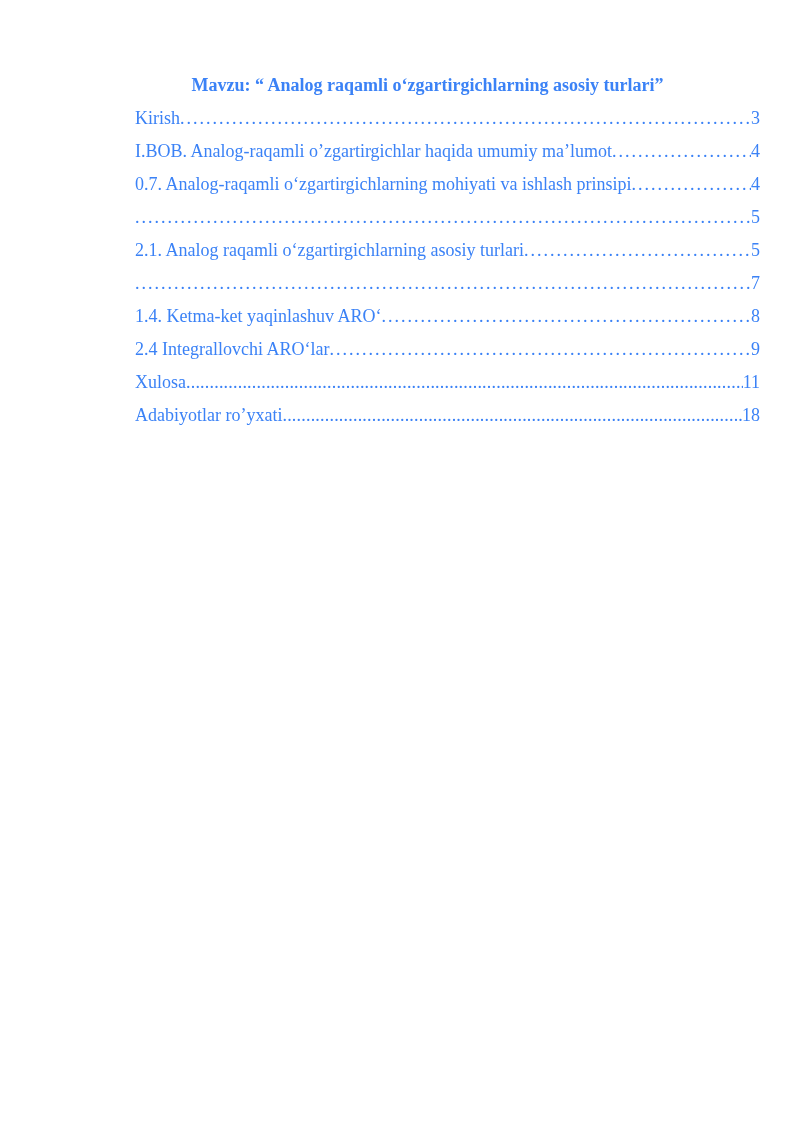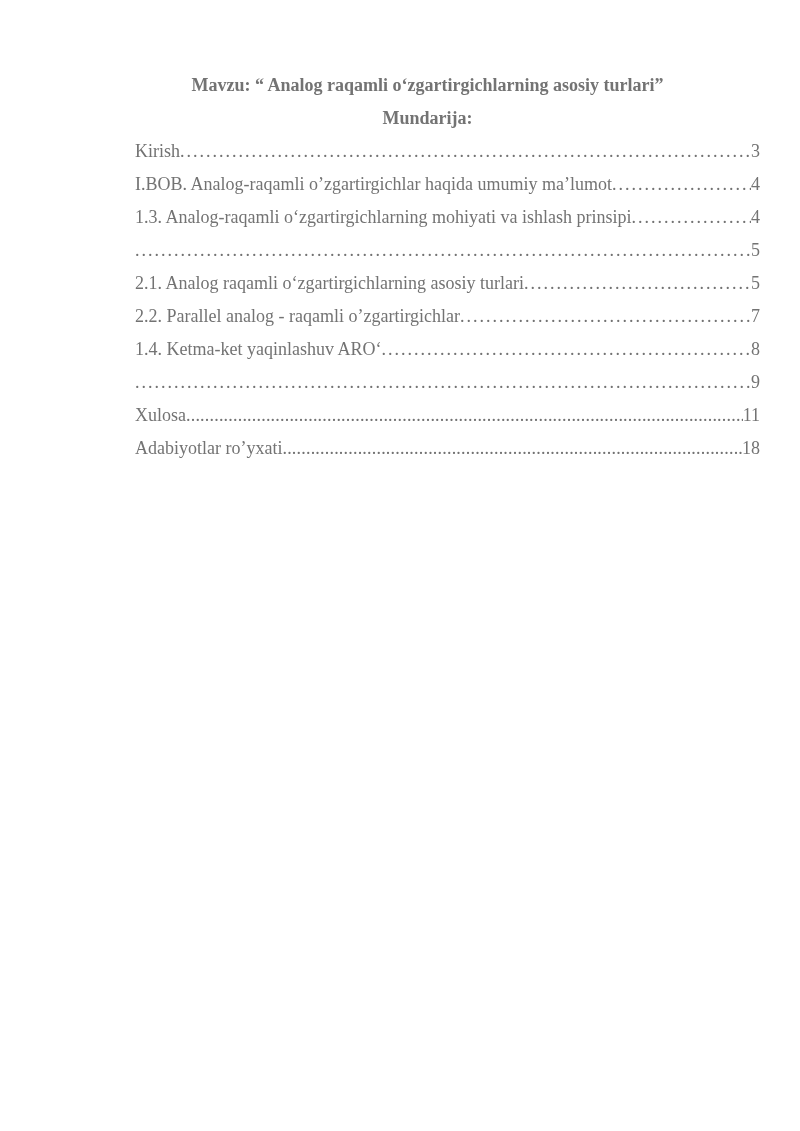--- a/index.html
+++ b/index.html
@@ -14,21 +14,21 @@
   }
   .page {
     box-sizing: border-box;
     width: 800px;
     height: 1131px;
     padding: 69px 60px 0 115px;
     background: #ffffff;
     font-family: "Liberation Serif", "DejaVu Serif", serif;
     font-size: 18px;
     line-height: 33px;
-    color: #737373;
+    color: #3b82f6;
   }
   .content {
     width: 625px;
   }
   .doc-title, .toc-heading {
     margin: 0;
     font-size: 18px;
     line-height: 33px;
     font-weight: bold;
     text-align: center;
@@ -61,57 +61,56 @@
     white-space: nowrap;
     text-align: right;
   }
 </style>
 </head>
 <body>
 
 <div class="page">
   <div class="content">
     <h1 class="doc-title">Mavzu: “ Analog raqamli o‘zgartirgichlarning asosiy turlari”</h1>
-    <h2 class="toc-heading">Mundarija:</h2>
     <div class="toc" id="toc-list">
         <div class="toc-row">
     <span class="toc-label">Kirish</span>
     <span class="toc-leader leader-ellipsis" aria-hidden="true">....................................................................................................................................................................................................................................................................</span>
     <span class="toc-page">3</span>
   </div>
         <div class="toc-row">
     <span class="toc-label">I.BOB. Analog-raqamli o’zgartirgichlar haqida umumiy ma’lumot</span>
     <span class="toc-leader leader-ellipsis" aria-hidden="true">....................................................................................................................................................................................................................................................................</span>
     <span class="toc-page">4</span>
   </div>
         <div class="toc-row">
-    <span class="toc-label">1.3. Analog-raqamli o‘zgartirgichlarning mohiyati va ishlash prinsipi</span>
+    <span class="toc-label">0.7. Analog-raqamli o‘zgartirgichlarning mohiyati va ishlash prinsipi</span>
     <span class="toc-leader leader-ellipsis" aria-hidden="true">....................................................................................................................................................................................................................................................................</span>
     <span class="toc-page">4</span>
   </div>
         <div class="toc-row">
     <span class="toc-leader leader-ellipsis" aria-hidden="true">....................................................................................................................................................................................................................................................................</span>
     <span class="toc-page">5</span>
   </div>
         <div class="toc-row">
     <span class="toc-label">2.1. Analog raqamli o‘zgartirgichlarning asosiy turlari</span>
     <span class="toc-leader leader-ellipsis" aria-hidden="true">....................................................................................................................................................................................................................................................................</span>
     <span class="toc-page">5</span>
   </div>
         <div class="toc-row">
-    <span class="toc-label">2.2. Parallel analog - raqamli o’zgartirgichlar</span>
     <span class="toc-leader leader-ellipsis" aria-hidden="true">....................................................................................................................................................................................................................................................................</span>
     <span class="toc-page">7</span>
   </div>
         <div class="toc-row">
     <span class="toc-label">1.4. Ketma-ket yaqinlashuv ARO‘</span>
     <span class="toc-leader leader-ellipsis" aria-hidden="true">....................................................................................................................................................................................................................................................................</span>
     <span class="toc-page">8</span>
   </div>
         <div class="toc-row">
+    <span class="toc-label">2.4 Integrallovchi ARO‘lar</span>
     <span class="toc-leader leader-ellipsis" aria-hidden="true">....................................................................................................................................................................................................................................................................</span>
     <span class="toc-page">9</span>
   </div>
         <div class="toc-row">
     <span class="toc-label">Xulosa</span>
     <span class="toc-leader leader-dots" aria-hidden="true">................................................................................................................................................................................................................................................................................................................................................................................................................</span>
     <span class="toc-page">11</span>
   </div>
         <div class="toc-row">
     <span class="toc-label">Adabiyotlar ro’yxati</span>

